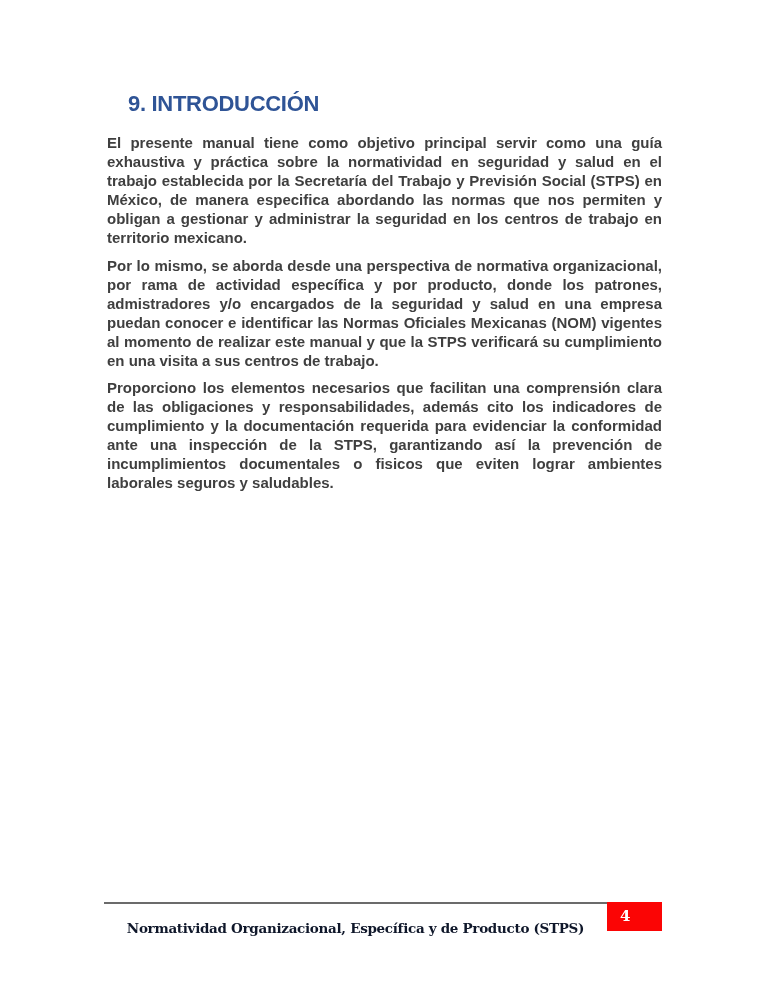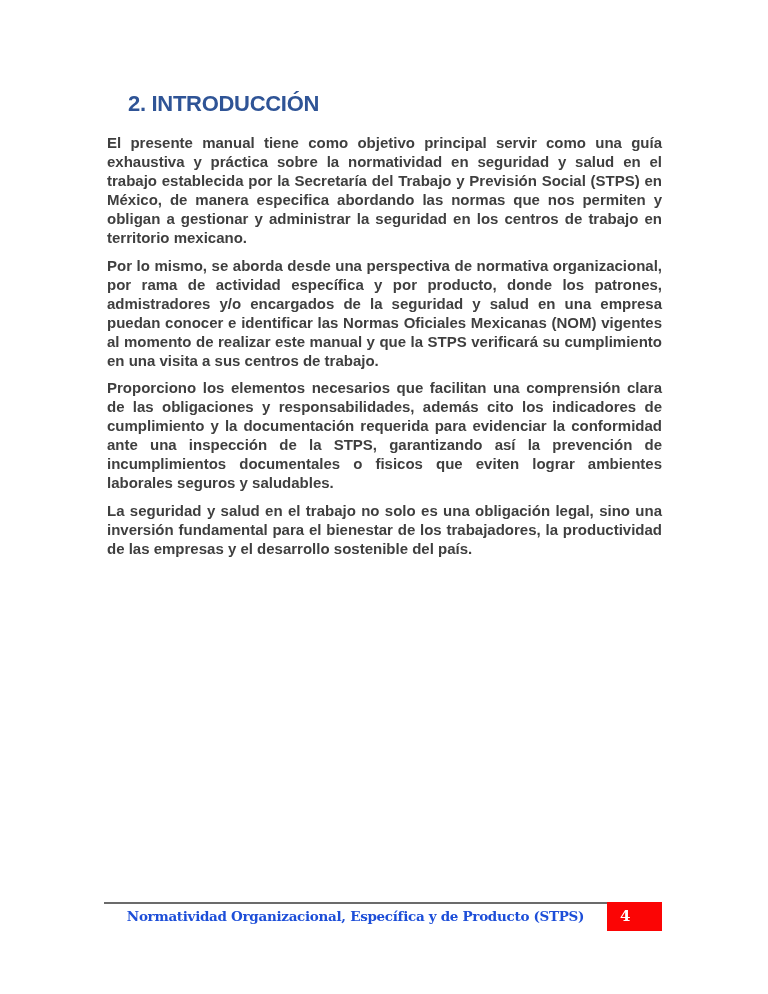--- a/index.html
+++ b/index.html
@@ -41,57 +41,56 @@
     position: absolute;
     left: 104px;
     top: 902px;
     width: 558px;
     display: flex;
     align-items: flex-start;
   }
   .footer-rule-area {
     flex: 1;
     border-top: 2px solid #6B6B6B;
-    padding-top: 4px;
+    padding-top: 16px;
     text-align: center;
     white-space: nowrap;
     font-family: "DejaVu Serif", serif;
     font-weight: bold;
     font-size: 13.5px;
     letter-spacing: -0.3px;
-    color: #1d4ed8;
+    color: #0f172a;
   }
   .page-badge {
     width: 55px;
     height: 29px;
     box-sizing: border-box;
     background: #FB0505;
     color: #FFFFFF;
     font-family: "DejaVu Serif", serif;
     font-weight: bold;
     font-size: 15px;
     line-height: 29px;
     padding-left: 13px;
   }
 </style>
 </head>
 <body>
 
 <div class="page">
 
   <div class="content">
-    <h1 class="heading">2. INTRODUCCIÓN</h1>
+    <h1 class="heading">9. INTRODUCCIÓN</h1>
 
     <p class="body-para">El presente manual tiene como objetivo principal servir como una guía exhaustiva y práctica sobre la normatividad en seguridad y salud en el trabajo establecida por la Secretaría del Trabajo y Previsión Social (STPS) en México, de manera especifica abordando las normas que nos permiten y obligan a gestionar y administrar la seguridad en los centros de trabajo en territorio mexicano.</p>
 
     <p class="body-para">Por lo mismo, se aborda desde una perspectiva de normativa organizacional, por rama de actividad específica y por producto, donde los patrones, admistradores y/o encargados de la seguridad y salud en una empresa puedan conocer e identificar las Normas Oficiales Mexicanas (NOM) vigentes al momento de realizar este manual y que la STPS verificará su cumplimiento en una visita a sus centros de trabajo.</p>
 
     <p class="body-para">Proporciono los elementos necesarios que facilitan una comprensión clara de las obligaciones y responsabilidades, además cito los indicadores de cumplimiento y la documentación requerida para evidenciar la conformidad ante una inspección de la STPS, garantizando así la prevención de incumplimientos documentales o fisicos que eviten lograr ambientes laborales seguros y saludables.</p>
 
-    <p class="body-para">La seguridad y salud en el trabajo no solo es una obligación legal, sino una inversión fundamental para el bienestar de los trabajadores, la productividad de las empresas y el desarrollo sostenible del país.</p>
   </div>
 
   <div class="footer">
     <div class="footer-rule-area">
       <span>Normatividad Organizacional, Específica y de Producto (STPS)</span>
     </div>
     <div class="page-badge">
       <span>4</span>
     </div>
   </div>

